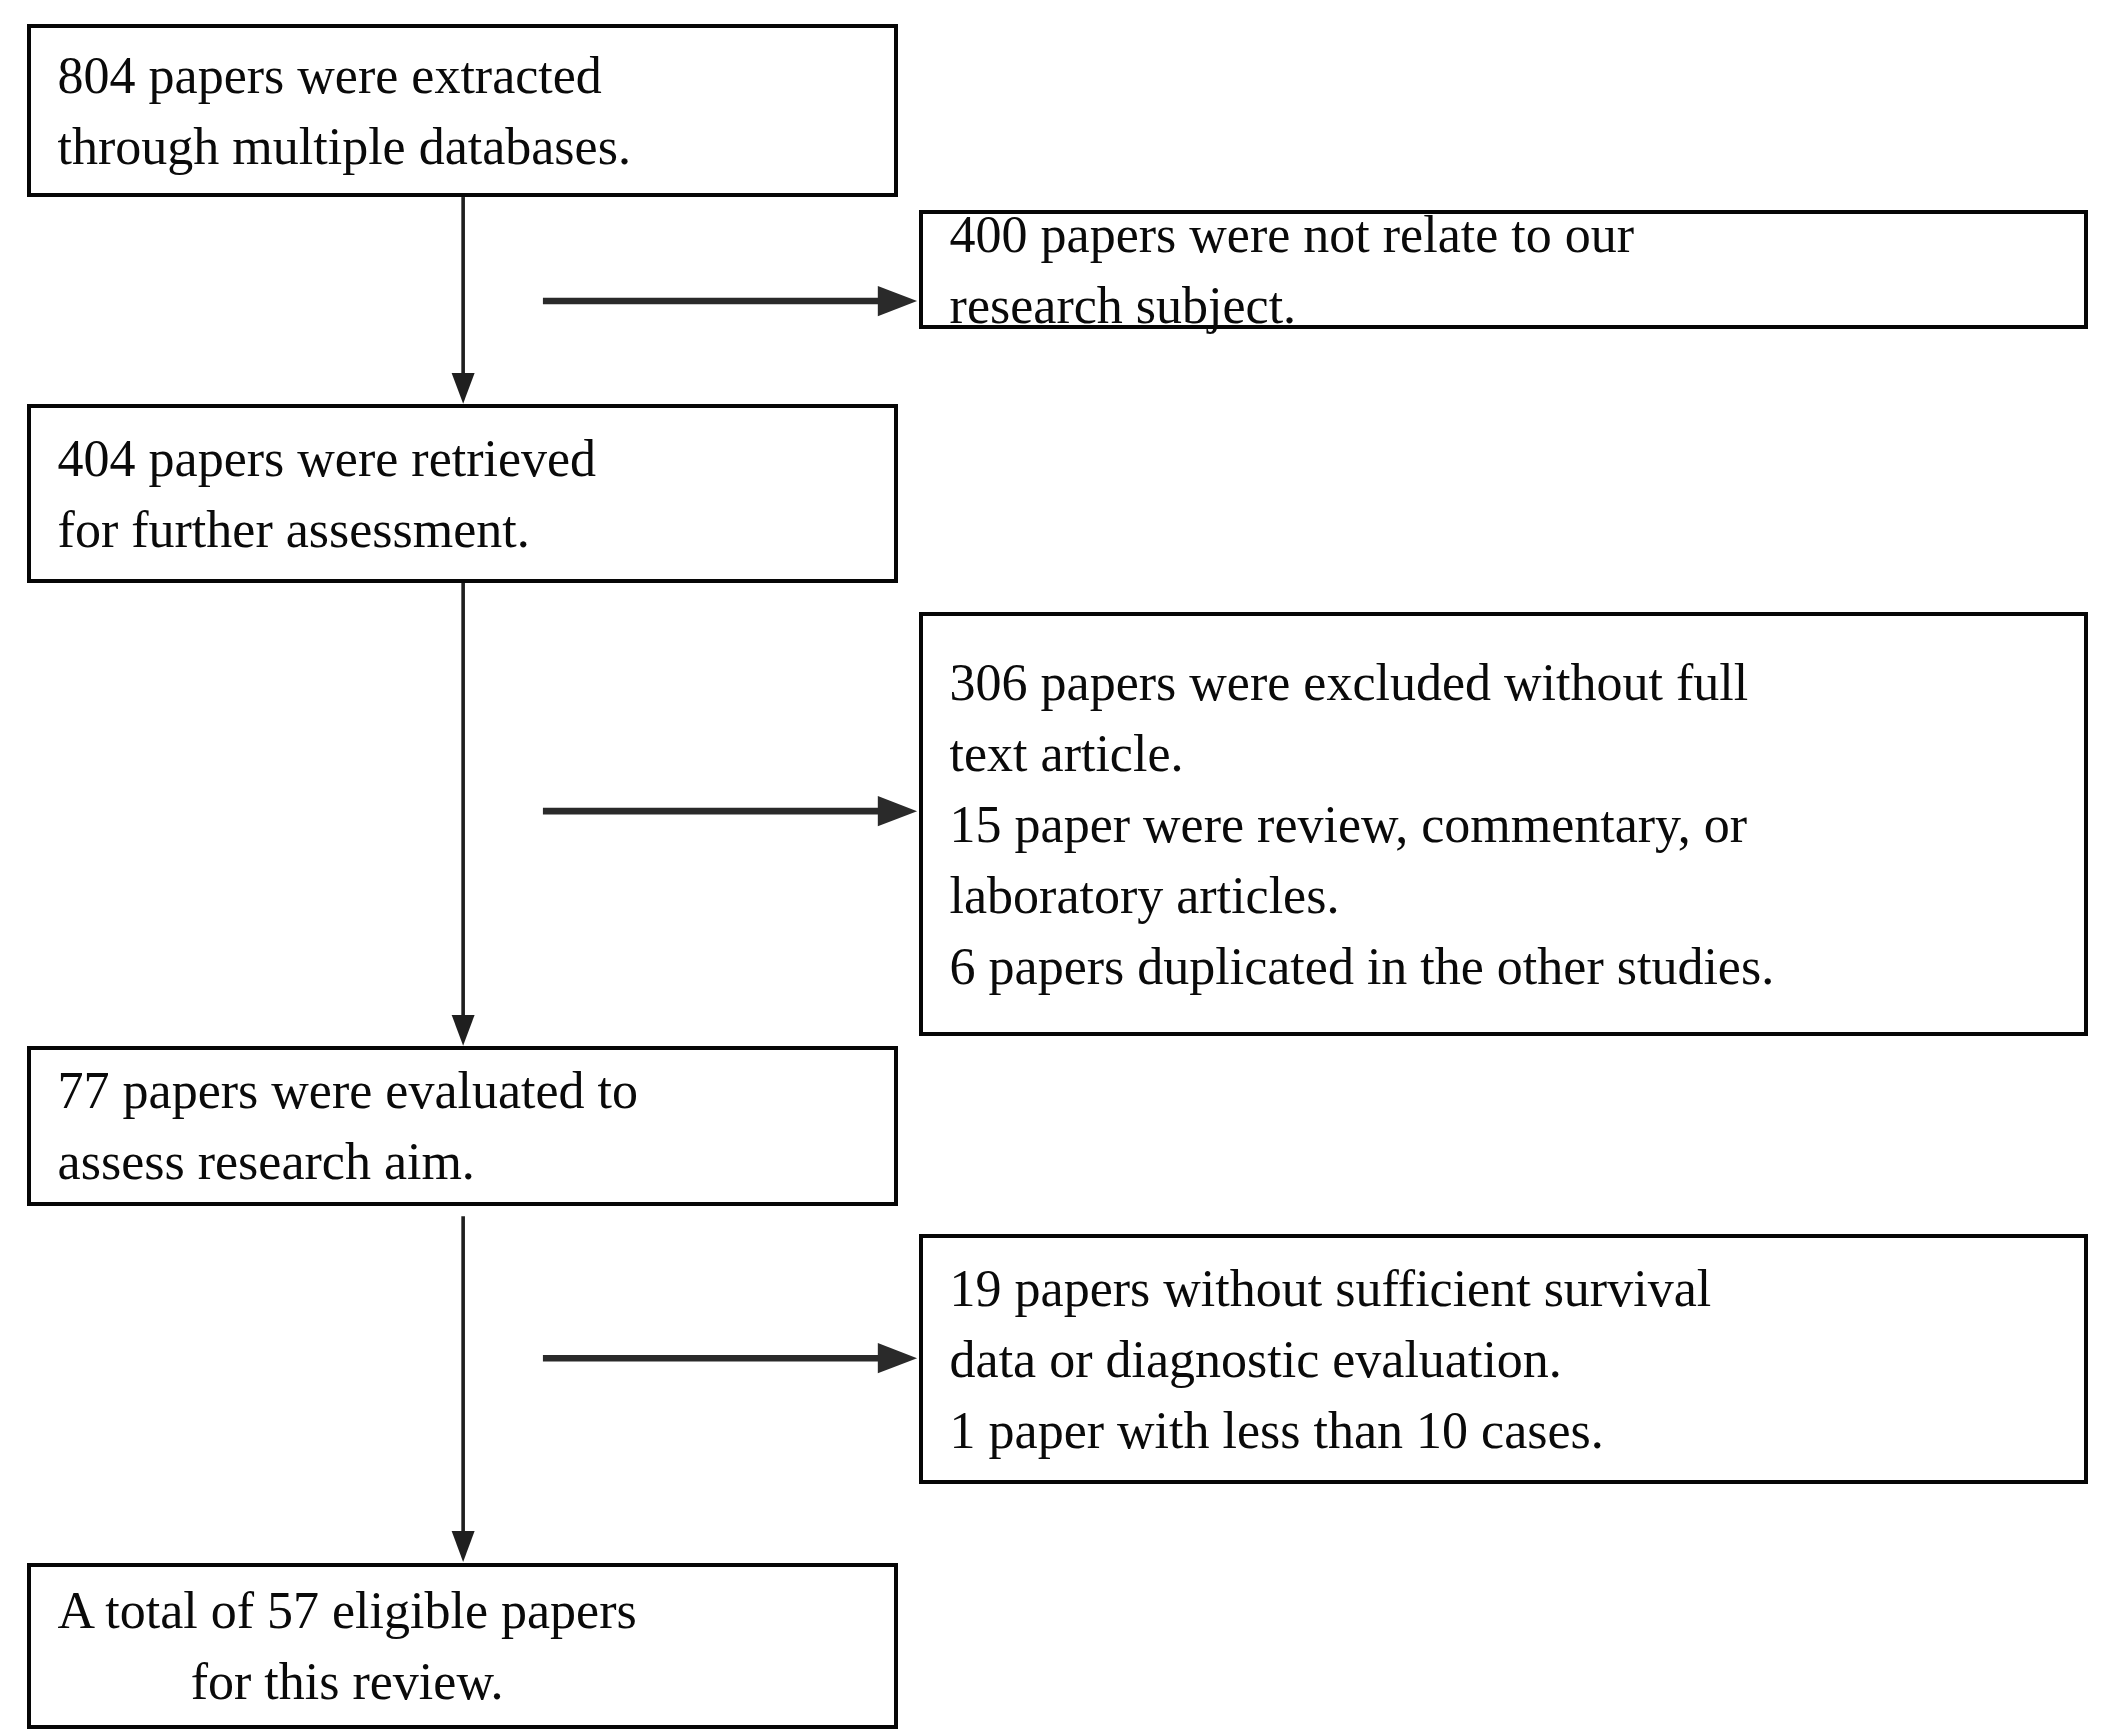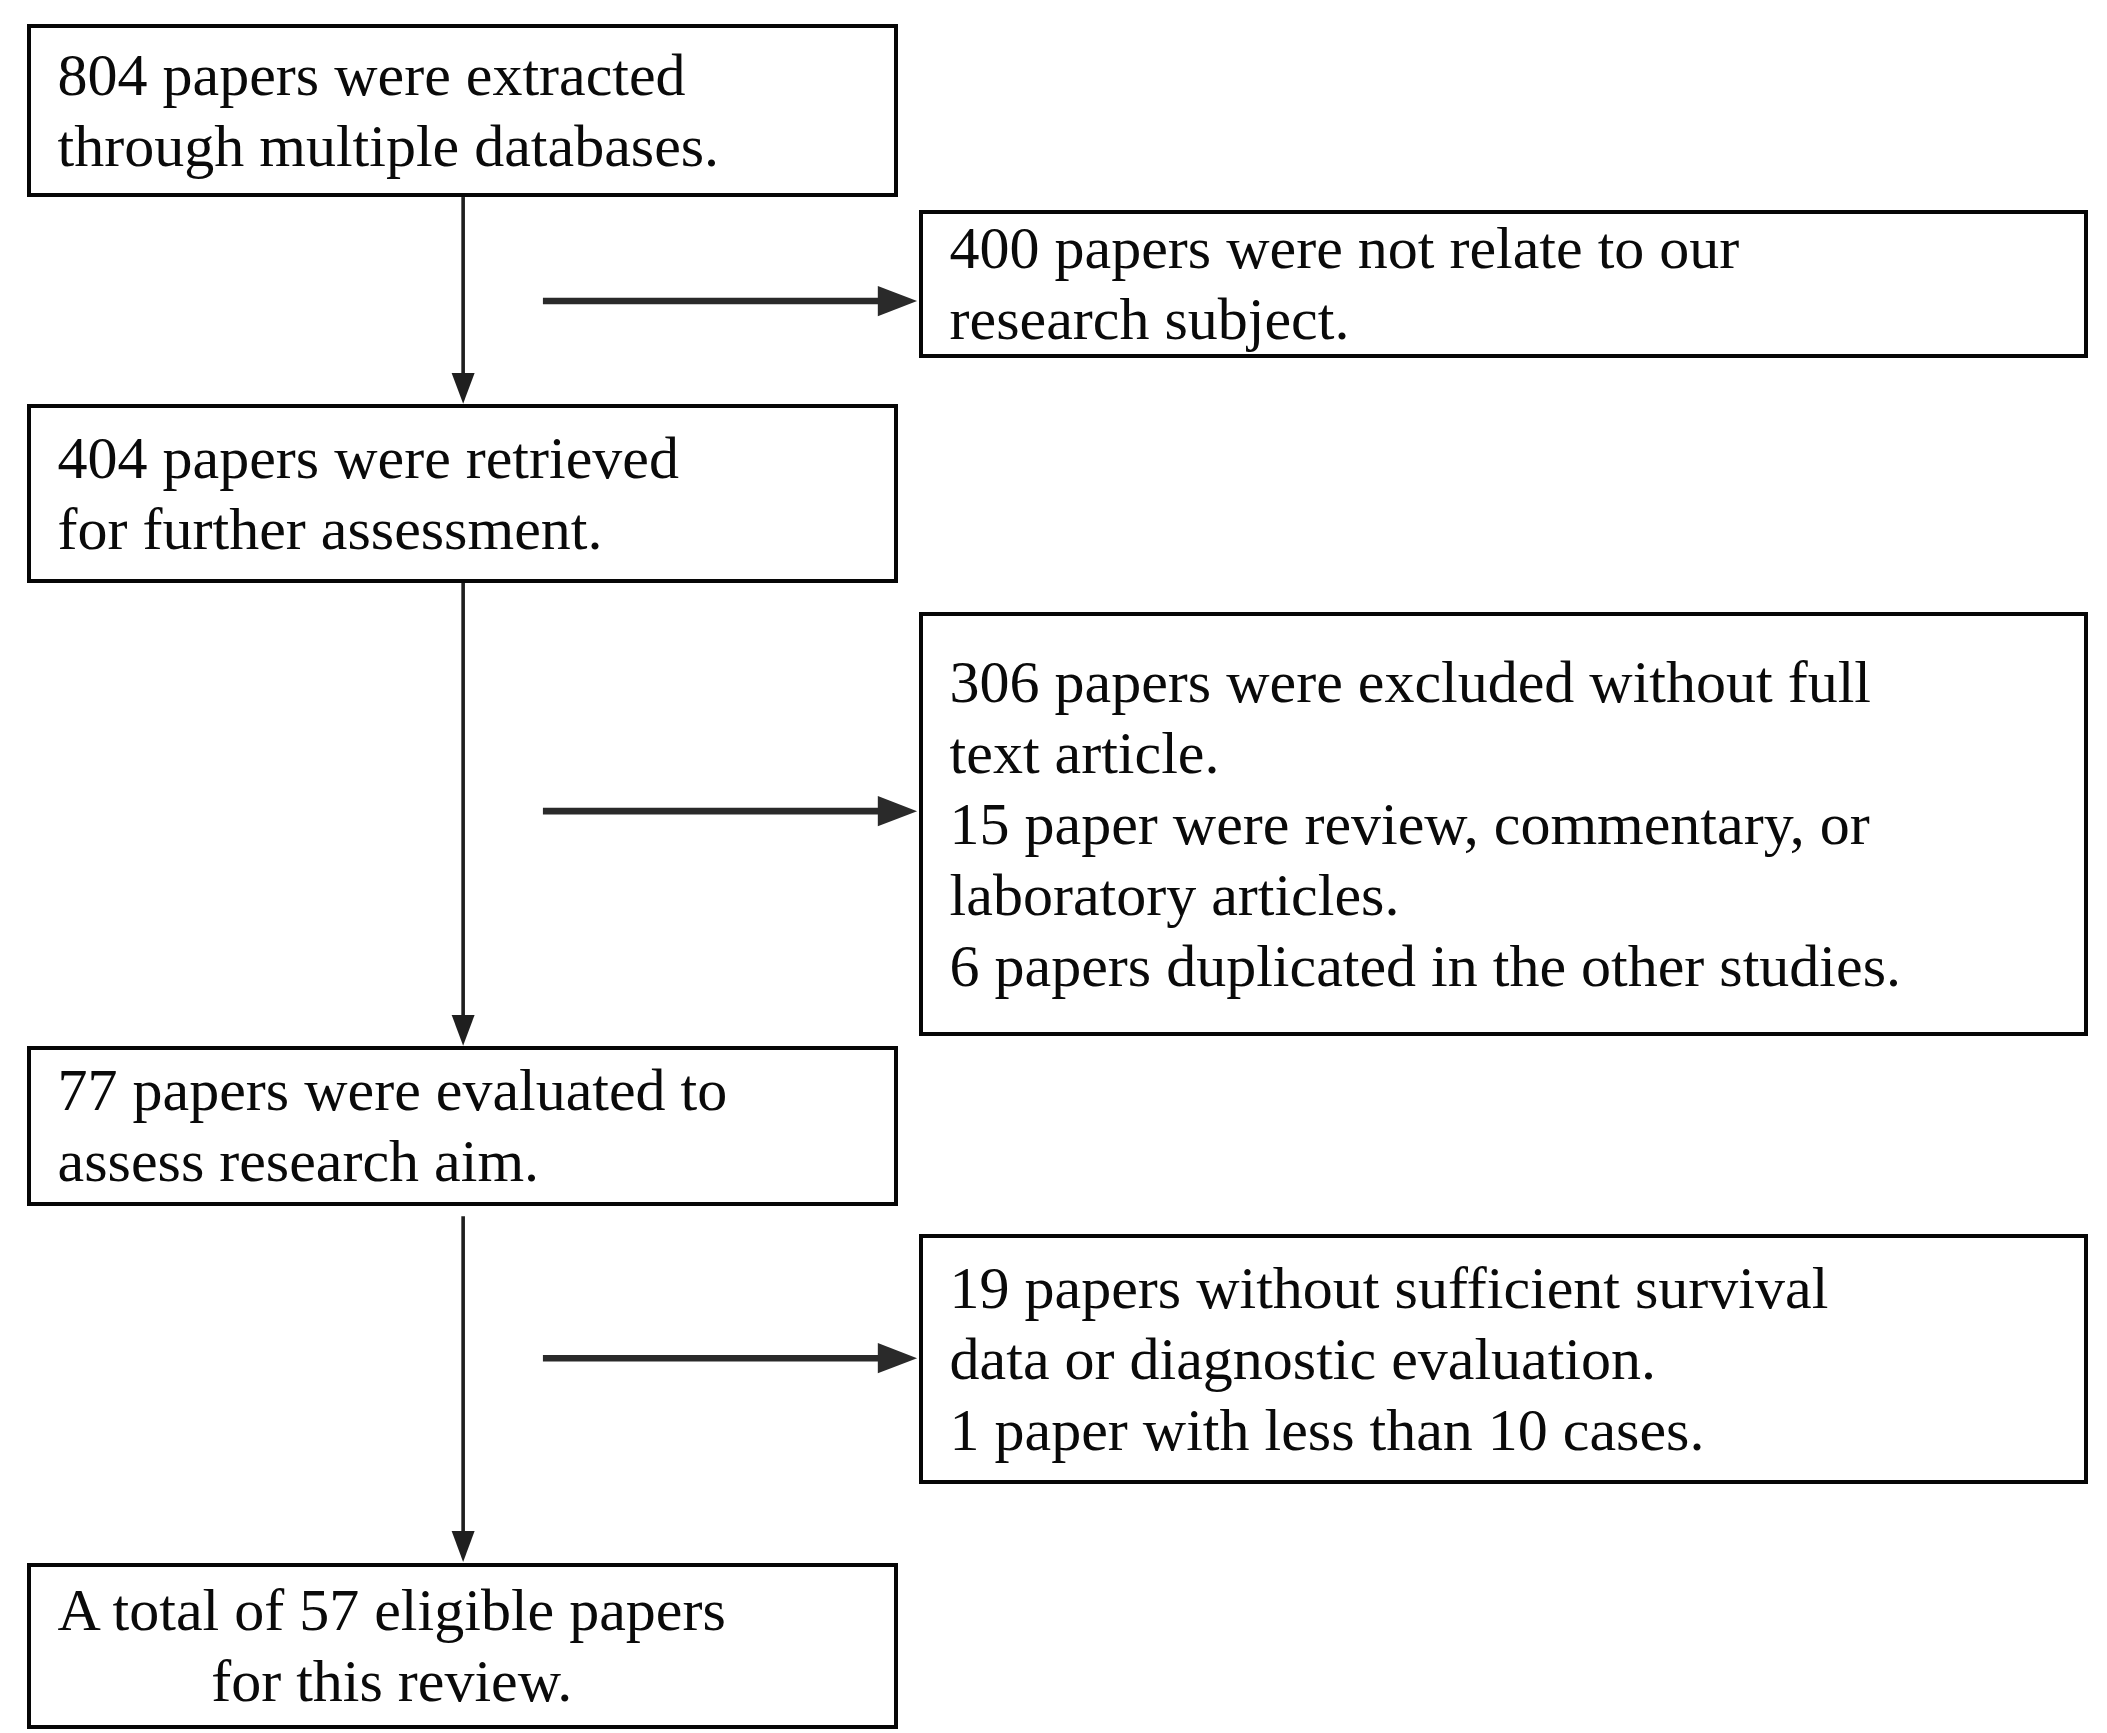--- a/index.html
+++ b/index.html
@@ -19,34 +19,34 @@
   }
   .box {
     position: absolute;
     box-sizing: border-box;
     border: 4.2px solid #060606;
     background: #ffffff;
     display: flex;
     align-items: center;
   }
   .box .txt {
-    font-size: 60px;
+    font-size: 52px;
     line-height: 71px;
     color: #0a0a0a;
     white-space: pre;
     padding-left: 26.6px;
     padding-right: 9.7px;
   }
   
   .b1 { left: 27px;   top: 24px;   width: 871px; height: 173px; }
   .b3 { left: 27px;   top: 404px;  width: 871px; height: 179px; }
   .b5 { left: 27px;   top: 1046px; width: 871px; height: 160px; }
   .b7 { left: 27px;   top: 1563px; width: 871px; height: 166px; text-align: center; }
   
-  .b2 { left: 919px; top: 210px;  width: 1169px; height: 148px; }
+  .b2 { left: 919px; top: 210px;  width: 1169px; height: 119px; }
   .b4 { left: 919px; top: 612px; width: 1169px; height: 424px; }
   .b6 { left: 919px; top: 1234px; width: 1169px; height: 250px; }
 </style>
 </head>
 <body>
 
 <div class="canvas">
 
   <svg class="arrow-layer" viewBox="0 0 3487 2867" xmlns="http://www.w3.org/2000/svg">
 

